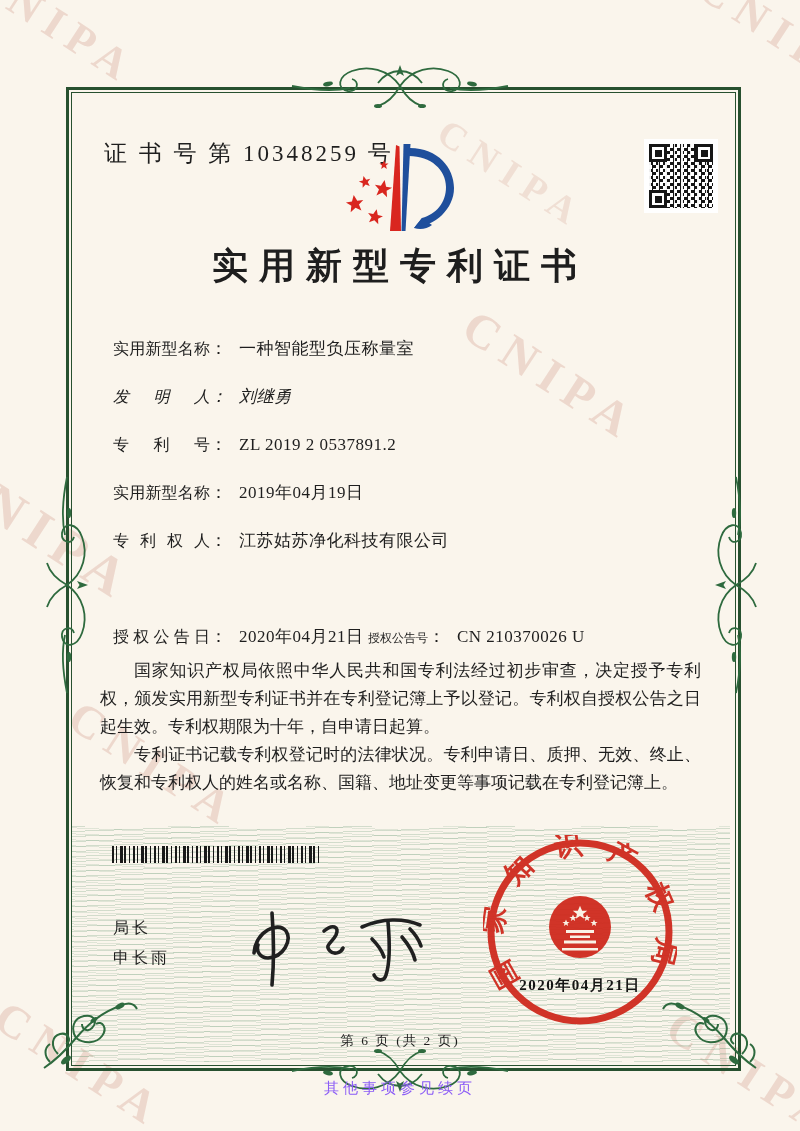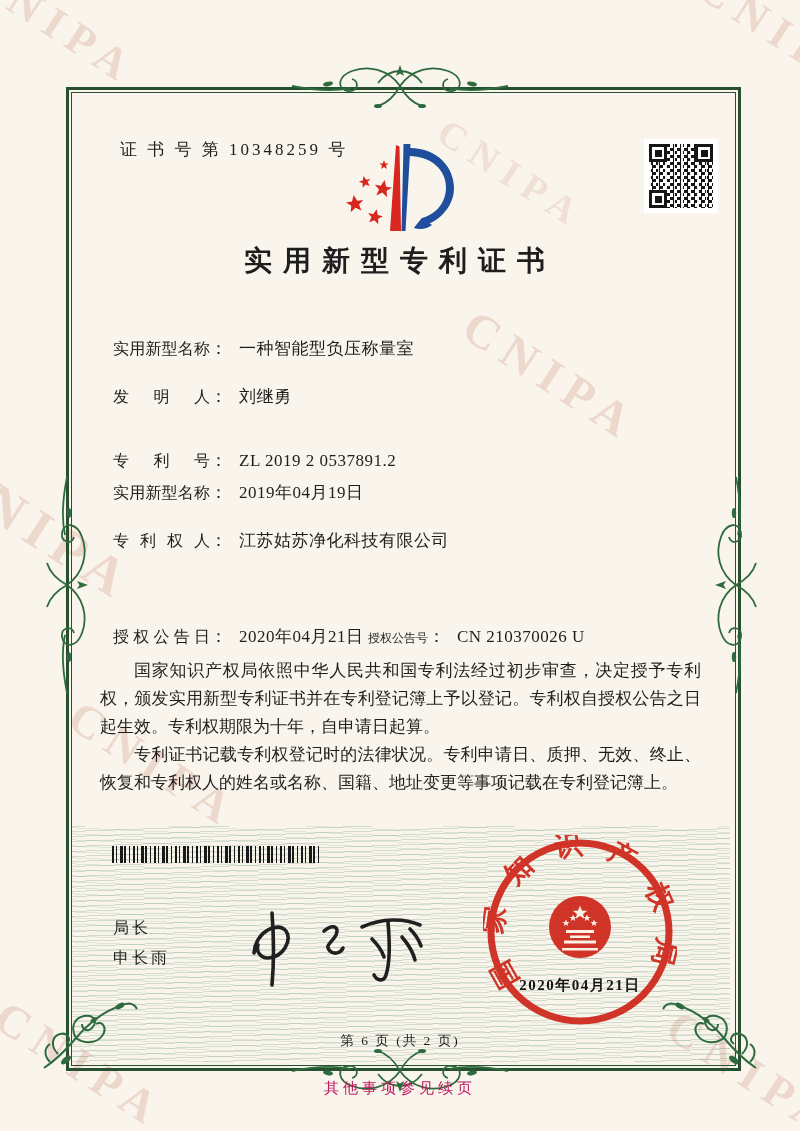--- a/index.html
+++ b/index.html
@@ -38,45 +38,45 @@
   }
 
   .ornament{position:absolute;z-index:2;}
   .orn-top{left:288px;top:61px;}
   .orn-bottom{left:288px;top:1044px;transform:scaleY(-1);}
   .orn-left{left:-46px;top:559px;transform:rotate(90deg);}
   .orn-right{left:625px;top:559px;transform:rotate(-90deg);}
   .orn-corner-l{left:36px;top:990px;}
   .orn-corner-r{left:659px;top:990px;transform:scaleX(-1);}
 
-  .cert-no{position:absolute;left:120px;top:138px;font-size:17px;letter-spacing:3px;z-index:3;text-align:right;}
+  .cert-no{position:absolute;left:104px;top:138px;font-size:23px;letter-spacing:3px;z-index:3;text-align:right;}
 
   .logo{position:absolute;left:328px;top:126px;z-index:3;}
 
   .qr{position:absolute;left:644px;top:139px;width:64px;height:64px;background:#fff;padding:5px;z-index:3;}
   .qr-grid{
     position:relative;width:64px;height:64px;
     background-image:
       repeating-linear-gradient(90deg, rgba(250,250,250,.95) 0 2px, transparent 2px 9px, rgba(250,250,250,.9) 9px 10px, transparent 10px 16px),
       repeating-conic-gradient(#161616 0 25%, transparent 0 50%);
     background-size:auto, 7px 7px;
   }
   .fp{position:absolute;width:12px;height:12px;border:3px solid #161616;background:#fff;}
   .fp::after{content:"";position:absolute;inset:2.5px;background:#161616;}
   .fp.tl{left:0;top:0;} .fp.tr{right:0;top:0;} .fp.bl{left:0;bottom:0;}
 
   .title{position:absolute;left:0;top:242px;width:800px;text-align:center;
-    font-size:28px;font-weight:bold;letter-spacing:11px;z-index:3;}
+    font-size:36px;font-weight:bold;letter-spacing:11px;z-index:3;}
 
   .row{position:absolute;left:113px;font-size:17px;white-space:nowrap;z-index:3;}
   .row .lbl{display:inline-block;width:97px;font-size:16px;text-align:justify;text-align-last:justify;}
   .row .lbl2{font-size:12px;}
   .row .colon{display:inline-block;margin-right:12px;}
   .row .val{letter-spacing:.5px;}
-  .r1{top:337px;} .r2{top:385px;} .r3{top:433px;margin-top:16px;} .r4{top:481px;}
+  .r1{top:337px;} .r2{top:385px;font-style:italic;} .r3{top:433px;} .r4{top:481px;}
   .r5{top:529px;} .r6{top:577px;} .r7{top:625px;}
   .pair2{position:absolute;left:255px;top:0;}
 
   .paras{position:absolute;left:100px;top:657px;width:601px;z-index:3;
     font-size:17px;line-height:28px;text-align:justify;}
   .paras p{margin:0;text-indent:2em;}
 
   .barcode{position:absolute;left:112px;top:846px;width:210px;height:17px;z-index:3;
     background:repeating-linear-gradient(90deg,
       #191919 0 2px, transparent 2px 4px, #191919 4px 5px, transparent 5px 8px,
@@ -87,21 +87,21 @@
   .director-name{position:absolute;left:113px;top:948px;font-size:16px;letter-spacing:3px;z-index:3;}
   .signature{position:absolute;left:232px;top:901px;z-index:4;}
 
   .seal{position:absolute;left:483px;top:835px;width:194px;height:194px;z-index:4;opacity:.95;}
   .seal-date{position:absolute;left:492px;top:976px;width:176px;text-align:center;
     font-size:15px;font-weight:bold;letter-spacing:1.5px;color:#141414;z-index:5;}
 
   .page-num{position:absolute;left:0;top:1032px;width:800px;text-align:center;
     font-size:13.5px;letter-spacing:2px;z-index:5;}
   .note{position:absolute;left:0;top:1079px;width:800px;text-align:center;
-    font-size:15px;letter-spacing:4px;color:#be185d;z-index:3;}
+    font-size:15px;letter-spacing:4px;color:#8b5cf6;z-index:3;}
 </style>
 </head>
 <body>
 
 <div class="page">
 
   <div class="wm wm1">CNIPA</div>
   <div class="wm wm2">CNIPA</div>
   <div class="wm wm3">CNIPA</div>
   <div class="wm wm4">CNIPA</div>

